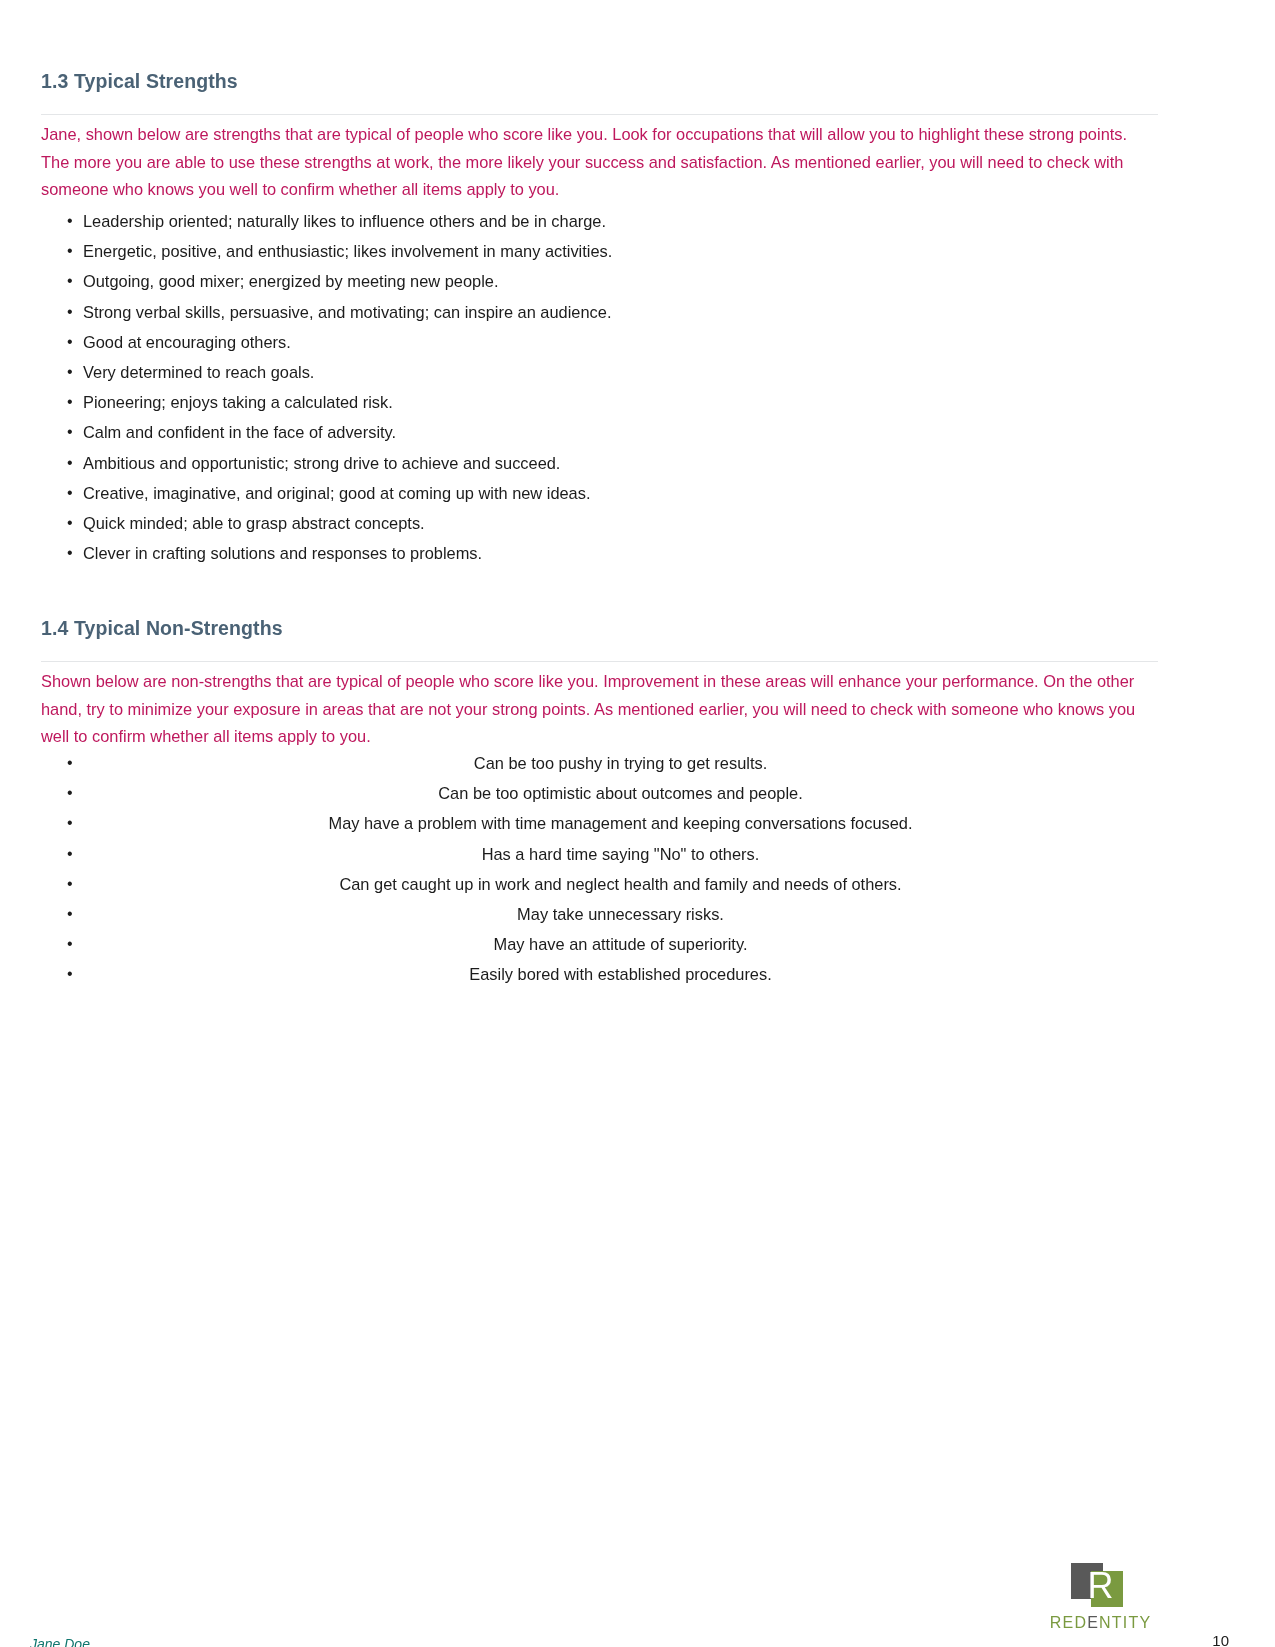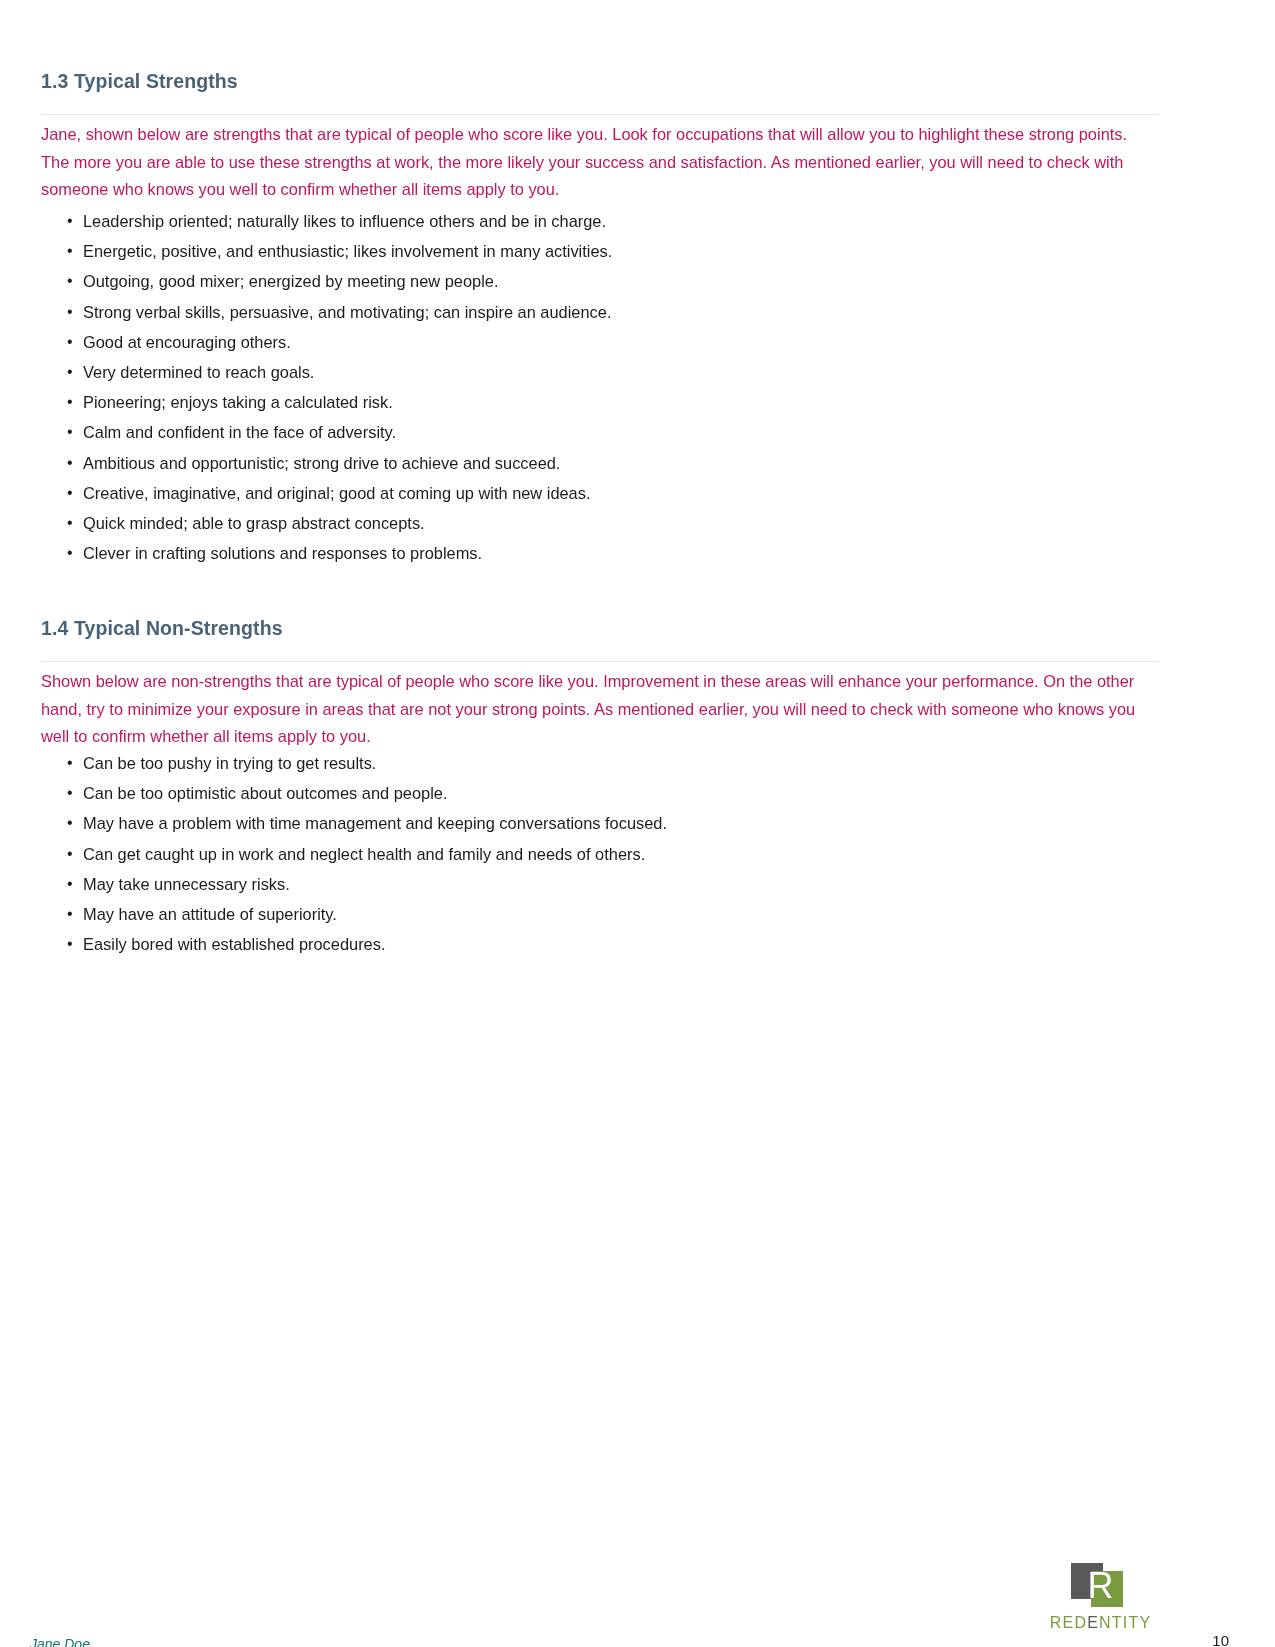--- a/index.html
+++ b/index.html
@@ -76,21 +76,21 @@
 
   
   .sec-1-3-heading { position: absolute; left: 41px; top: 41px; }
   .sec-1-3-rule    { position: absolute; left: 41px; top: 70px; width: 1117px; }
   .sec-1-3-intro   { position: absolute; left: 41px; top: 92px; width: 1117px; }
   .sec-1-3-list    { position: absolute; left: 41px; top: 183px; width: 1117px; }
 
   .sec-1-4-heading { position: absolute; left: 41px; top: 588px; }
   .sec-1-4-rule    { position: absolute; left: 41px; top: 617px; width: 1117px; }
   .sec-1-4-intro   { position: absolute; left: 41px; top: 639px; width: 1120px; }
-  .sec-1-4-list    { position: absolute; left: 41px; top: 725px; width: 1117px; }
+  .sec-1-4-list    { position: absolute; left: 41px; top: 725px; width: 1117px; text-align: center; }
 
   
   .footer {
     position: absolute;
     left: 0;
     bottom: 0;
     width: 1275px;
     height: 190px;
   }
   .footer-name {
@@ -188,20 +188,21 @@
 
   <h2 class="section-heading sec-1-4-heading">1.4 Typical Non-Strengths</h2>
   <hr class="heading-rule sec-1-4-rule">
 
   <p class="body-text sec-1-4-intro">Shown below are non-strengths that are typical of people who score like you. Improvement in these areas will enhance your performance. On the other hand, try to minimize your exposure in areas that are not your strong points. As mentioned earlier, you will need to check with someone who knows you well to confirm whether all items apply to you.</p>
 
   <ul class="bullets sec-1-4-list">
     <li>Can be too pushy in trying to get results.</li>
     <li>Can be too optimistic about outcomes and people.</li>
     <li>May have a problem with time management and keeping conversations focused.</li>
+    <li>Has a hard time saying "No" to others.</li>
     <li>Can get caught up in work and neglect health and family and needs of others.</li>
     <li>May take unnecessary risks.</li>
     <li>May have an attitude of superiority.</li>
     <li>Easily bored with established procedures.</li>
   </ul>
 
   <div class="footer">
 
     <div class="footer-name">Jane Doe</div>
 

